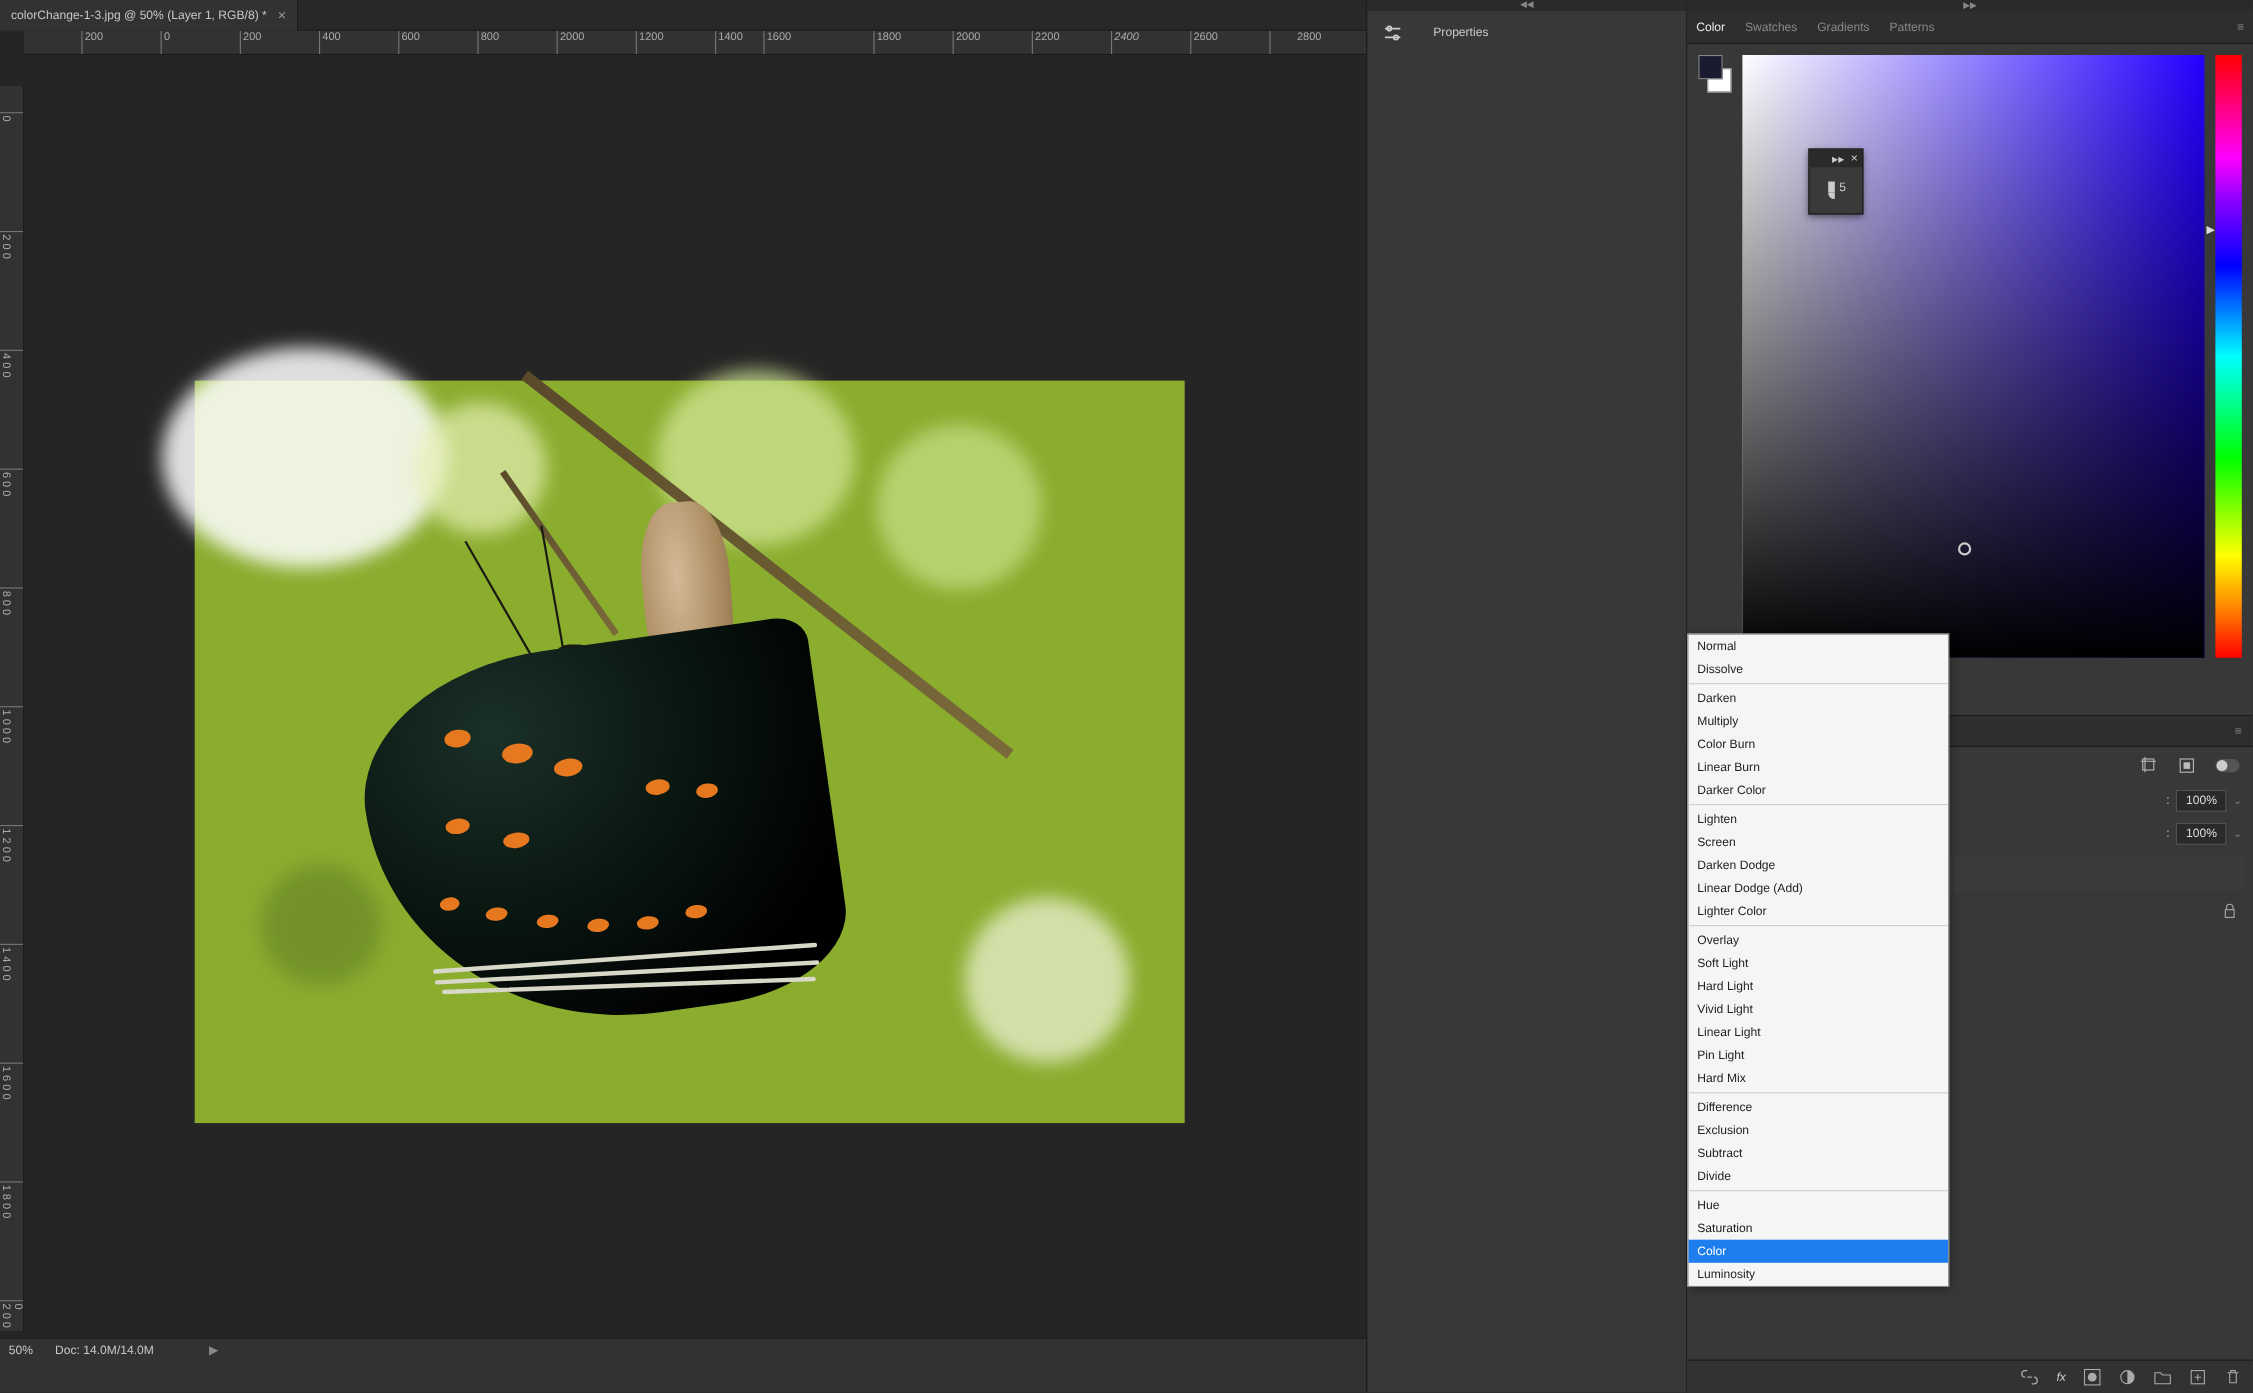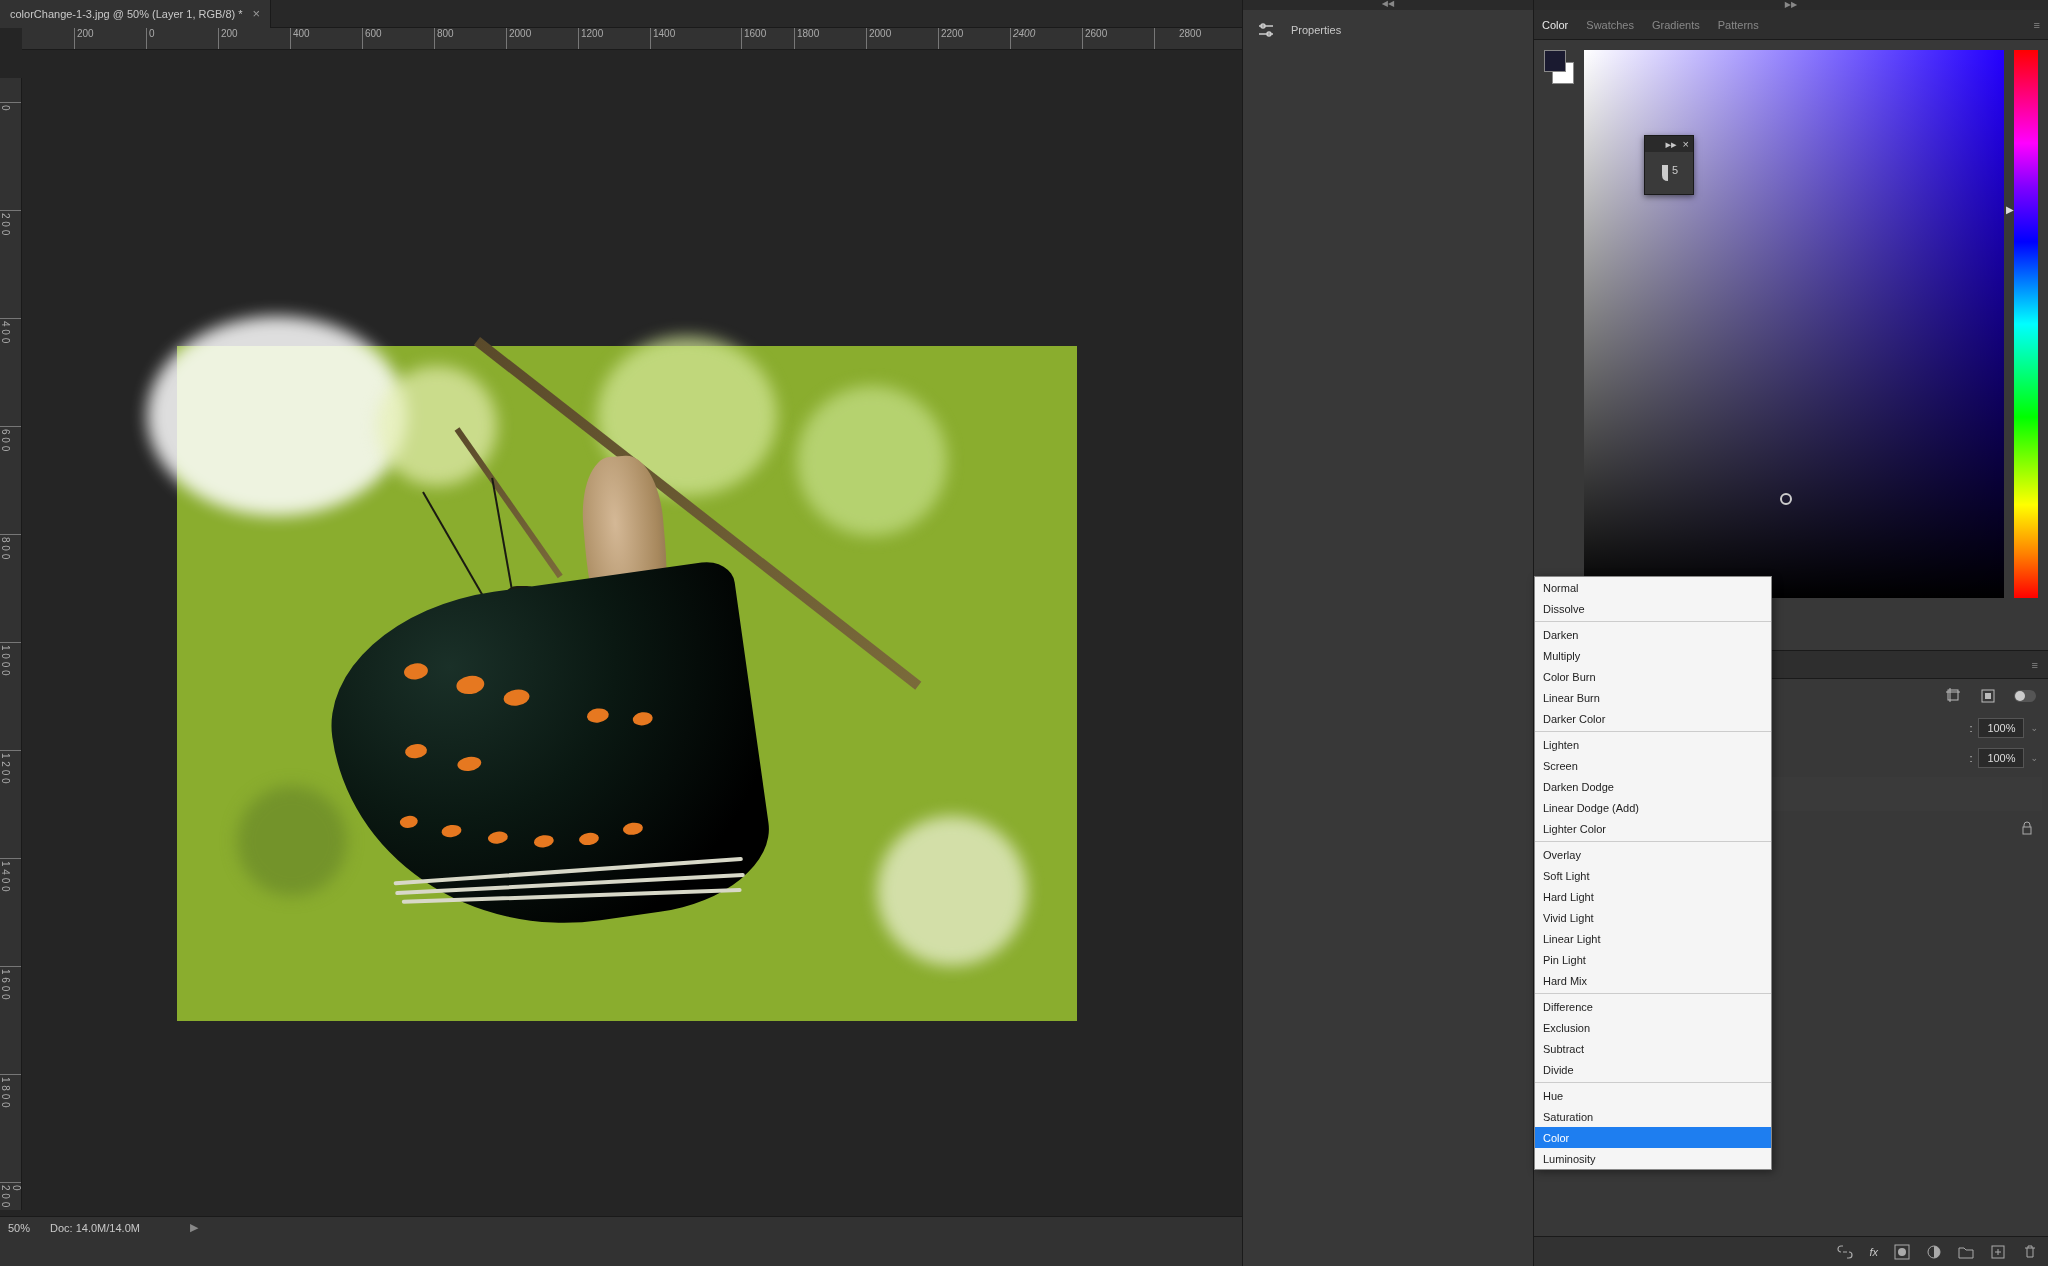--- a/index.html
+++ b/index.html
@@ -20,21 +20,21 @@
 .butterfly{position:absolute;left:120px;top:200px;width:480px;height:380px}
 .wing{position:absolute;background:radial-gradient(ellipse at 30% 20%,#1a3028,#0a1812 40%,#000 80%);border-radius:60% 10% 40% 80%/50% 10% 30% 90%}
 .spot{position:absolute;background:#e67820;border-radius:50%}
 .stripe{position:absolute;background:#d8d8c8;height:4px;border-radius:2px}
 .body{position:absolute;left:200px;top:40px;width:50px;height:80px;background:#1a1a12;border-radius:40%}
 .antenna{position:absolute;width:2px;height:120px;background:#1a1a12;transform-origin:bottom center}
 .status-bar{position:absolute;bottom:0;left:0;right:0;height:22px;background:#323232;border-top:1px solid #1a1a1a;display:flex;align-items:center;padding:0 8px;gap:20px;font-size:11px}
 .status-bar .arrow{color:#888;margin-left:30px}
 .mid-panel{position:absolute;top:0;left:1242px;width:292px;height:1266px;background:#383838;border-left:1px solid #1a1a1a;border-right:1px solid #1a1a1a}
 .mid-panel .collapse{height:10px;background:#2a2a2a;text-align:center;color:#888;font-size:8px;line-height:8px}
-.mid-row{height:40px;display:flex;align-items:center;padding:0 14px;gap:16px}
+.mid-row{height:40px;display:flex;align-items:center;padding:0 14px;gap:28px}
 .mid-row svg{flex-shrink:0}
 .right-panel{position:absolute;top:0;left:1534px;width:514px;height:1266px;background:#383838}
 .right-panel .collapse{height:10px;background:#2a2a2a;text-align:center;color:#888;font-size:8px}
 .panel-tabs{height:30px;background:#2e2e2e;display:flex;align-items:center;padding:0 8px;gap:18px;border-bottom:1px solid #1a1a1a}
 .panel-tabs .tab{color:#888;cursor:pointer}
 .panel-tabs .tab.active{color:#e8e8e8}
 .panel-tabs .menu{margin-left:auto;color:#888}
 .color-body{padding:10px 10px;display:flex;gap:10px;height:570px}
 .swatch-pair{width:30px;height:34px;position:relative;flex-shrink:0}
 .swatch-pair .fg{position:absolute;width:22px;height:22px;background:#1a1a30;border:1px solid #888;top:0;left:0;z-index:2}
@@ -75,21 +75,21 @@
   <div class="ruler-h" id="rulerH">
       <div class="tick" style="left: 52px;">200</div>
       <div class="tick" style="left: 124px;">0</div>
       <div class="tick" style="left: 196px;">200</div>
       <div class="tick" style="left: 268px;">400</div>
       <div class="tick" style="left: 340px;">600</div>
       <div class="tick" style="left: 412px;">800</div>
       <div class="tick" style="left: 484px;">2000</div>
       <div class="tick" style="left: 556px;">1200</div>
       <div class="tick" style="left: 628px;">1400</div>
-      <div class="tick" style="left: 719px; text-align: right;">1600</div>
+      <div class="tick" style="left: 672px; text-align: right;">1600</div>
       <div class="tick" style="left: 772px;">1800</div>
       <div class="tick" style="left: 844px;">2000</div>
       <div class="tick" style="left: 916px;">2200</div>
       <div class="tick" style="left: 988px; font-style: italic;">2400</div>
       <div class="tick" style="left: 1060px;">2600</div>
       <div class="tick" style="left: 1132px; padding-left: 24px;">2800</div>
     </div>
   <div class="ruler-v" id="rulerV">
       <div class="tick" style="top: 24px;">0</div>
       <div class="tick" style="top: 132px;">2

